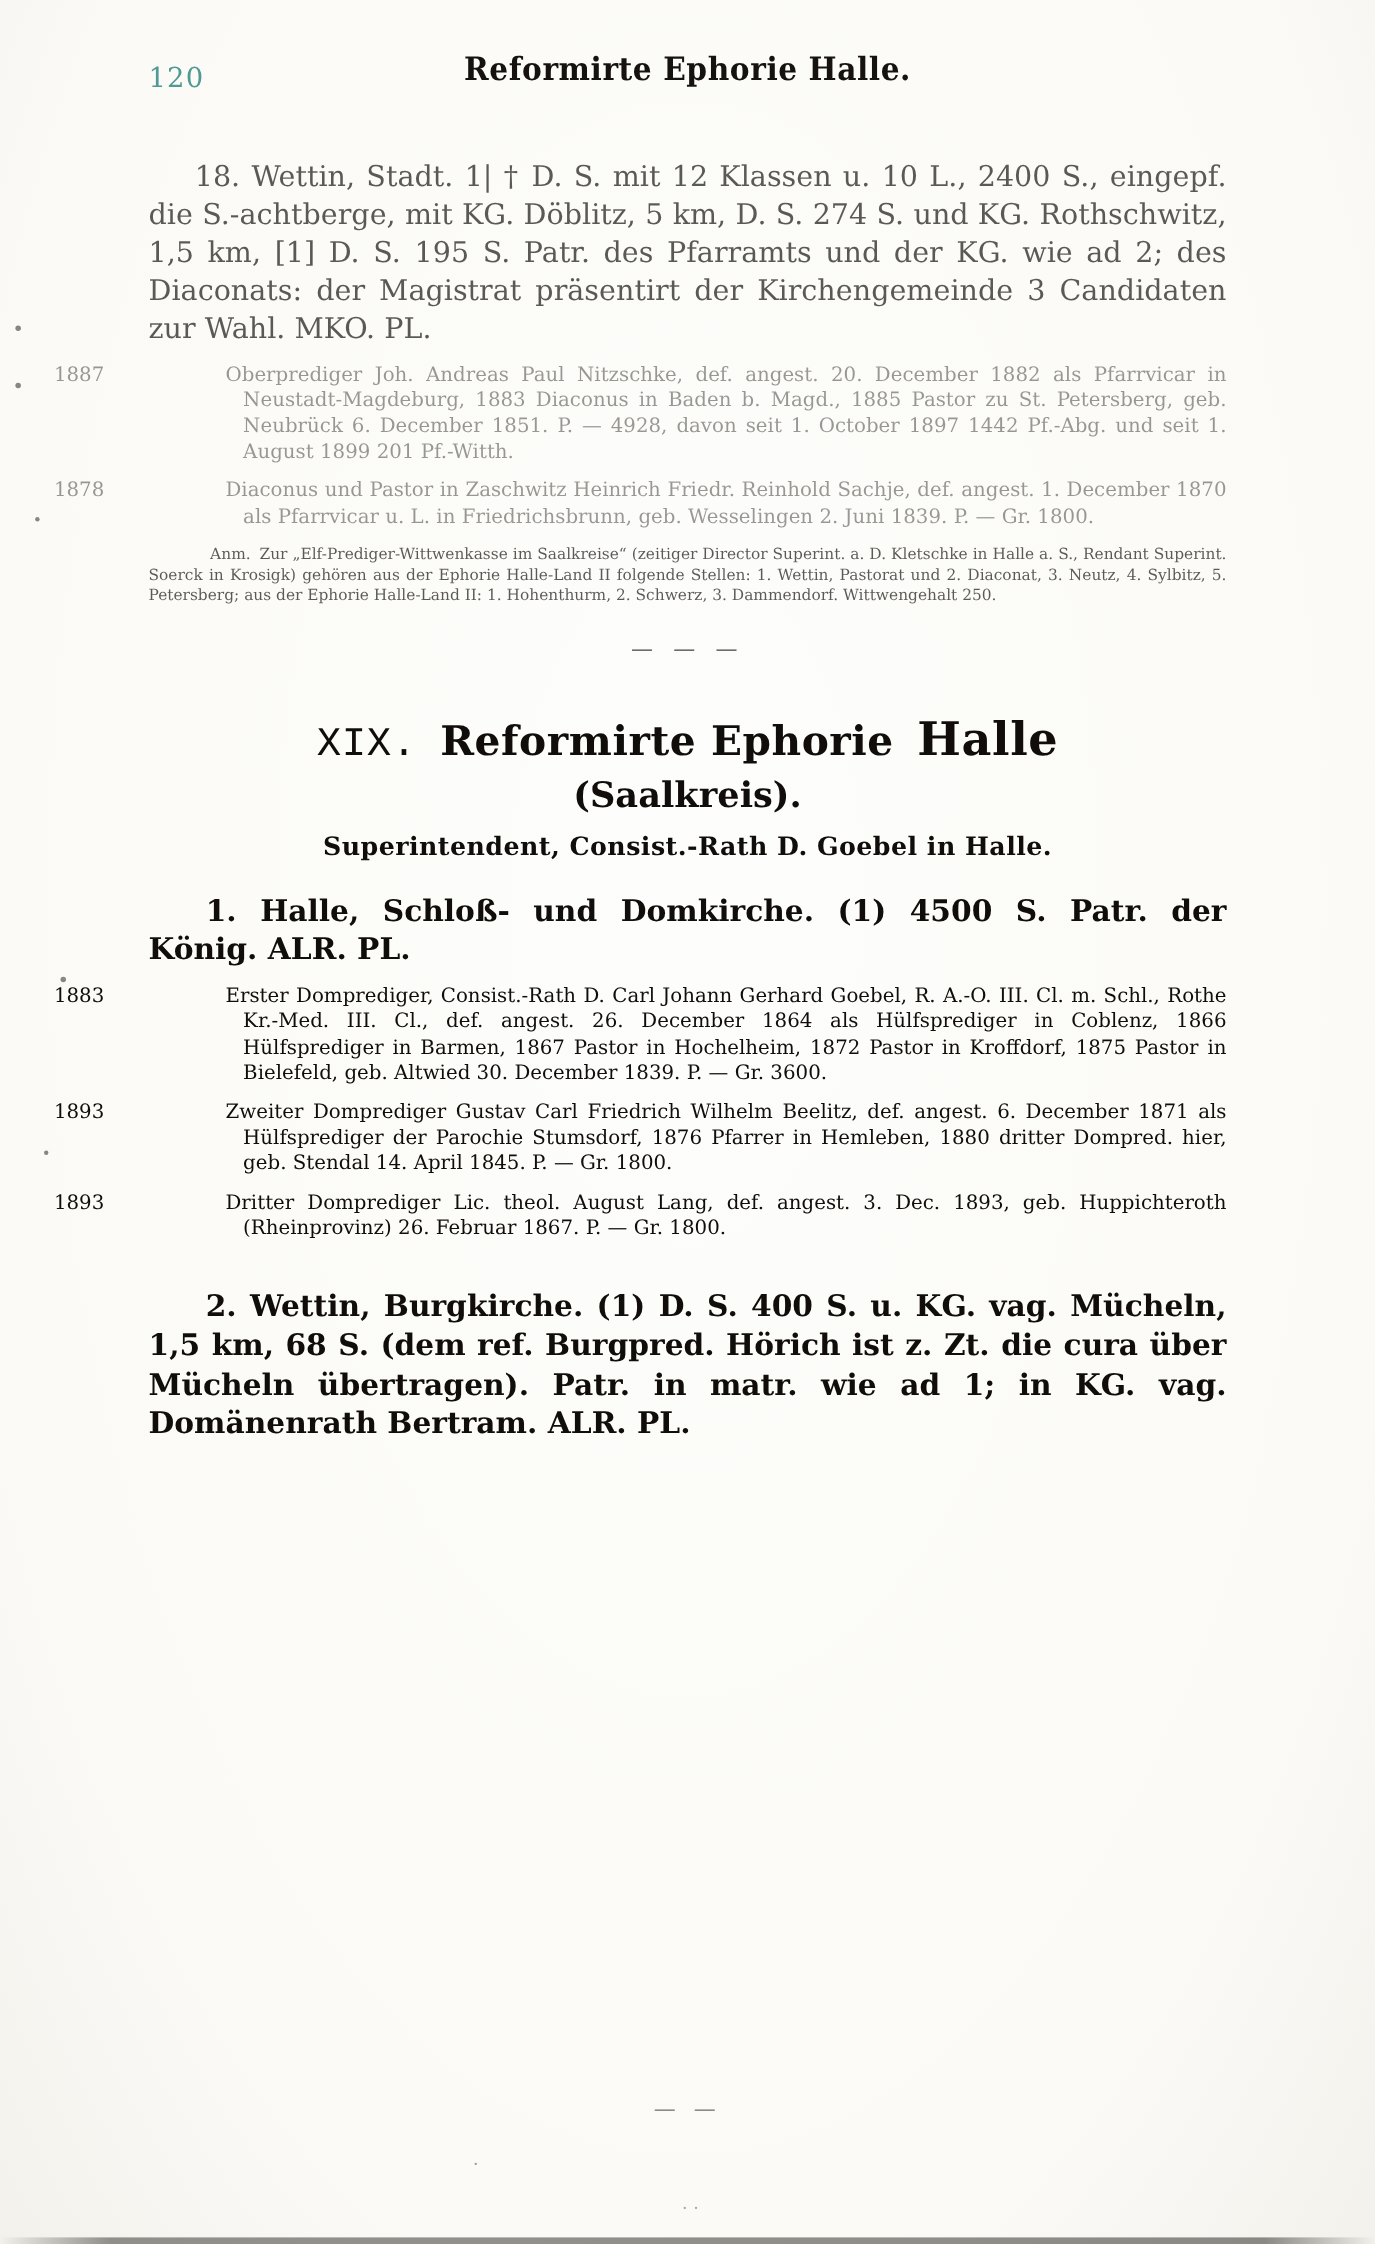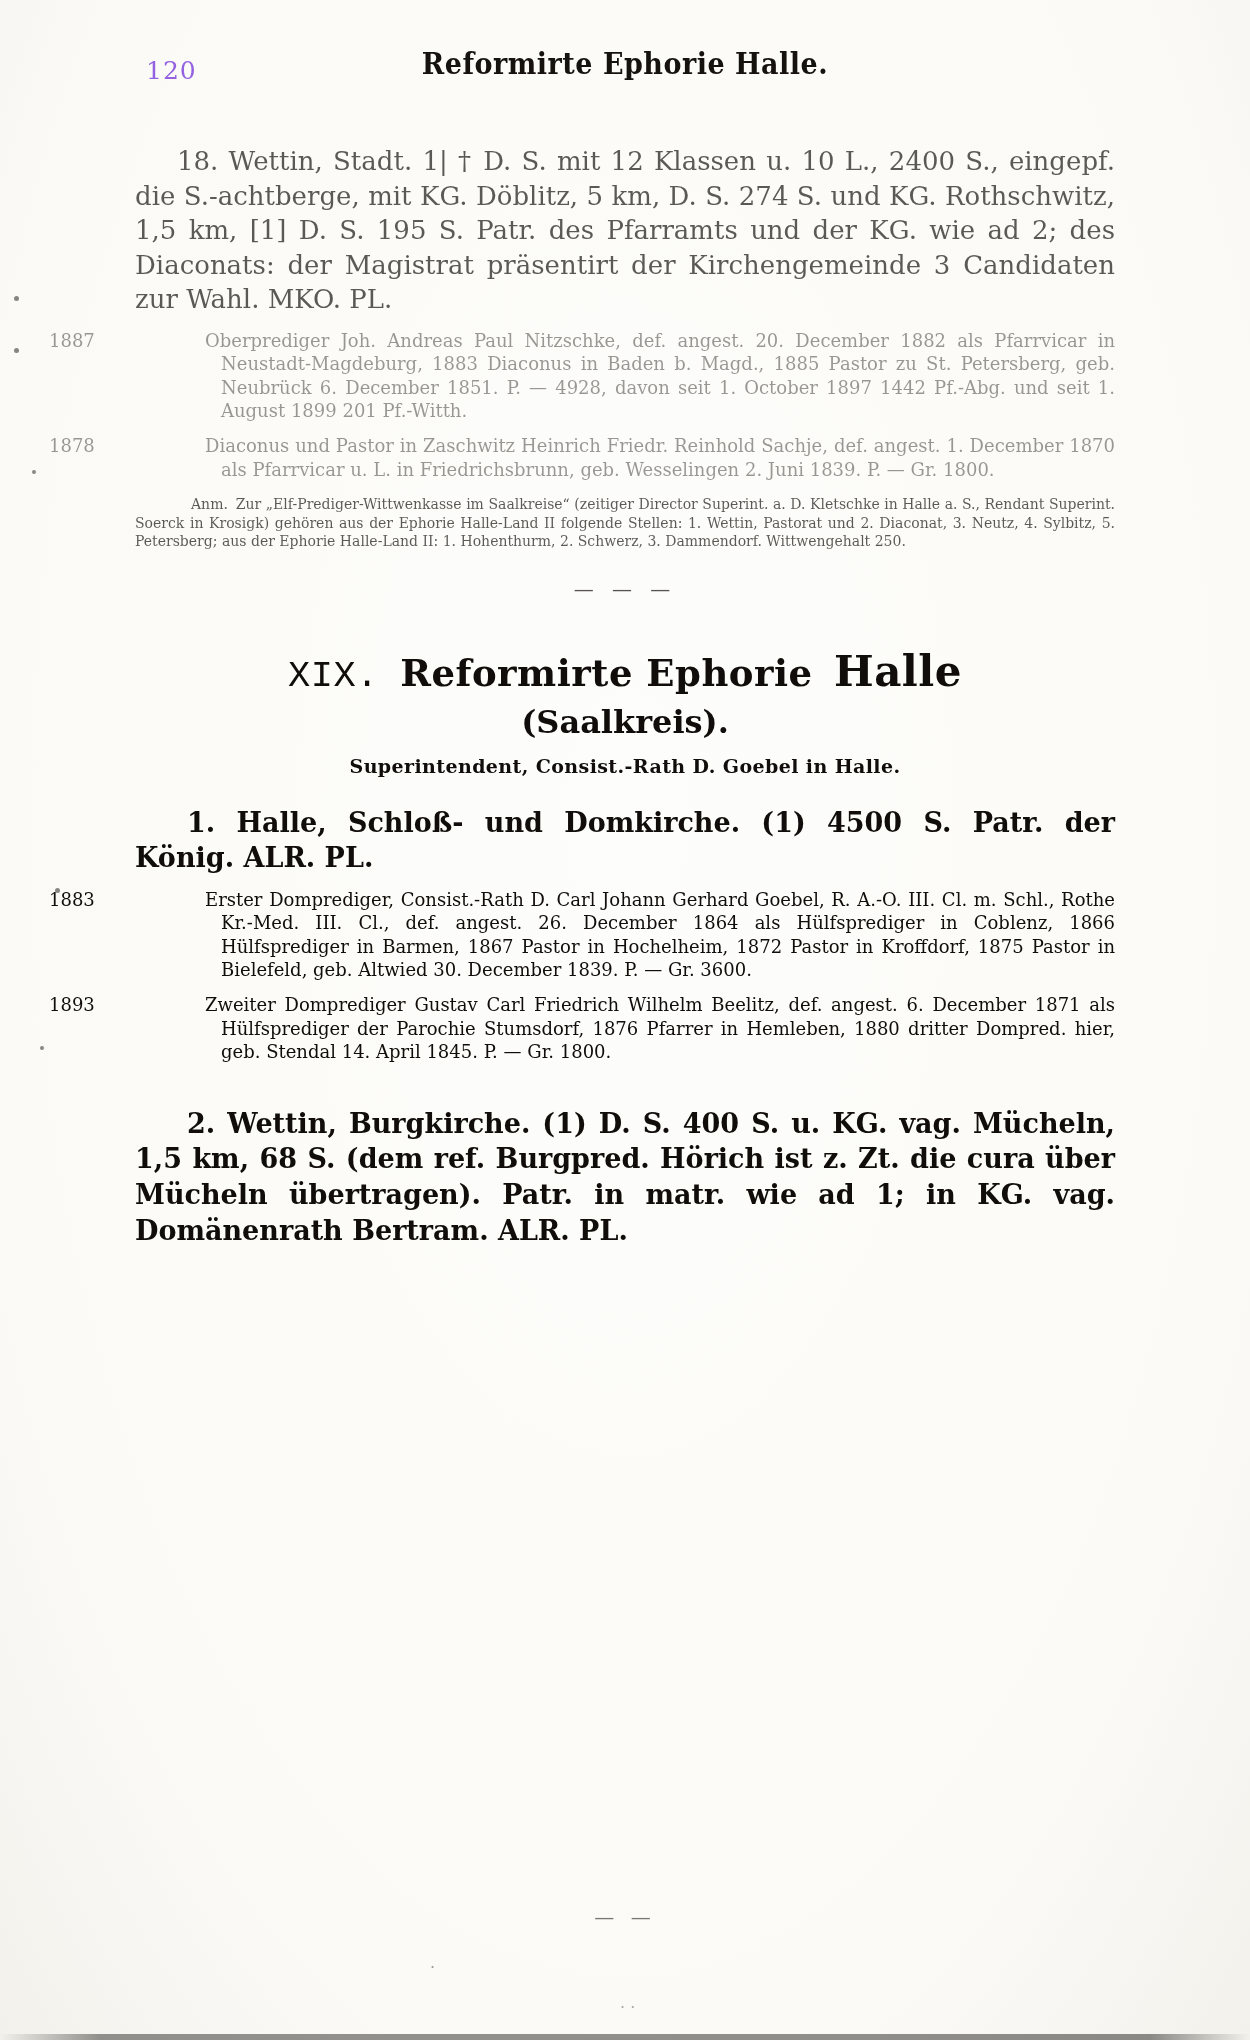--- a/index.html
+++ b/index.html
@@ -44,23 +44,22 @@
     height: 60px;
     margin-top: 48px;
   }
   .page-number {
     position: absolute;
     left: 0;
     top: 8px;
     font-family: "DejaVu Serif", serif;
     font-size: 25px;
     letter-spacing: 1px;
-    color: #6d28d9;
+    color: #0f766e;
     opacity: .72;
-    margin-left: 11px;
   }
   .head-title {
     position: absolute;
     left: 0;
     right: 0;
     top: 0;
     text-align: center;
     font-family: "DejaVu Serif", serif;
     font-size: 27px;
     font-weight: bold;
@@ -132,21 +131,21 @@
   }
   .sec-head .l1 .big {
     font-size: 42px;
   }
   .sec-head .l2 {
     font-size: 32px;
     font-weight: bold;
     margin-top: 6px;
   }
   .sec-head .l3 {
-    font-size: 19px;
+    font-size: 23px;
     font-weight: bold;
     margin-top: 14px;
     letter-spacing: .4px;
   }
 
   .parish-head {
     font-size: 27px;
     font-weight: bold;
     line-height: 1.32;
     margin-top: 28px;
@@ -249,20 +248,23 @@
     </div>
 
     <div class="small-block hang">
       <span class="year">1883</span><span>Erster Domprediger, Consist.-Rath D. Carl Johann Gerhard Goebel, R. A.-O. III. Cl. m. Schl., Rothe Kr.-Med. III. Cl., def. angest. 26. December 1864 als Hülfsprediger in Coblenz, 1866 Hülfsprediger in Barmen, 1867 Pastor in Hochelheim, 1872 Pastor in Kroffdorf, 1875 Pastor in Bielefeld, geb. Altwied 30. December 1839. P. — Gr. 3600.</span>
     </div>
 
     <div class="small-block hang">
       <span class="year">1893</span><span>Zweiter Domprediger Gustav Carl Friedrich Wilhelm Beelitz, def. angest. 6. December 1871 als Hülfsprediger der Parochie Stumsdorf, 1876 Pfarrer in Hemleben, 1880 dritter Dompred. hier, geb. Stendal 14. April 1845. P. — Gr. 1800.</span>
     </div>
 
+    <div class="small-block hang">
+      <span class="year">1893</span><span>Dritter Domprediger Lic. theol. August Lang, def. angest. 3. Dec. 1893, geb. Huppichteroth (Rheinprovinz) 26. Februar 1867. P. — Gr. 1800.</span>
+    </div>
 
     <div class="parish-head" style="margin-top:42px;">
       <span class="lead"></span><span>2. Wettin, Burgkirche.  (1) D. S. 400 S. u. KG. vag. Mücheln, 1,5 km, 68 S. (dem ref. Burgpred. Hörich ist z. Zt. die cura über Mücheln übertragen).  Patr. in matr. wie ad 1; in KG. vag. Domänenrath Bertram.  ALR.  PL.</span>
     </div>
 
 
   </div>
 
   <div class="bottom-marks">— —</div>
   <div class="bottom-marks2">·</div>

